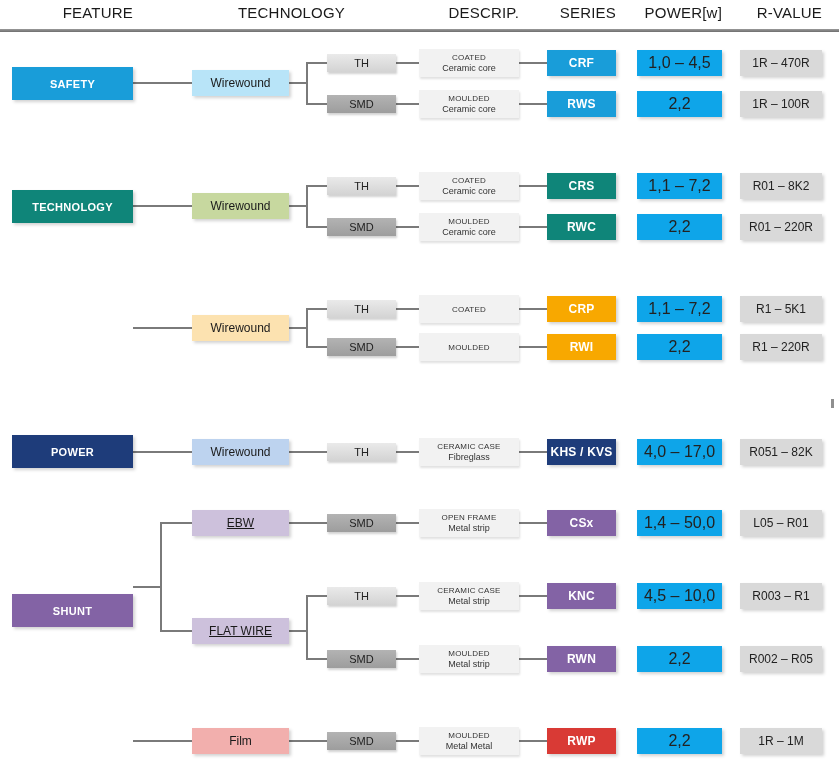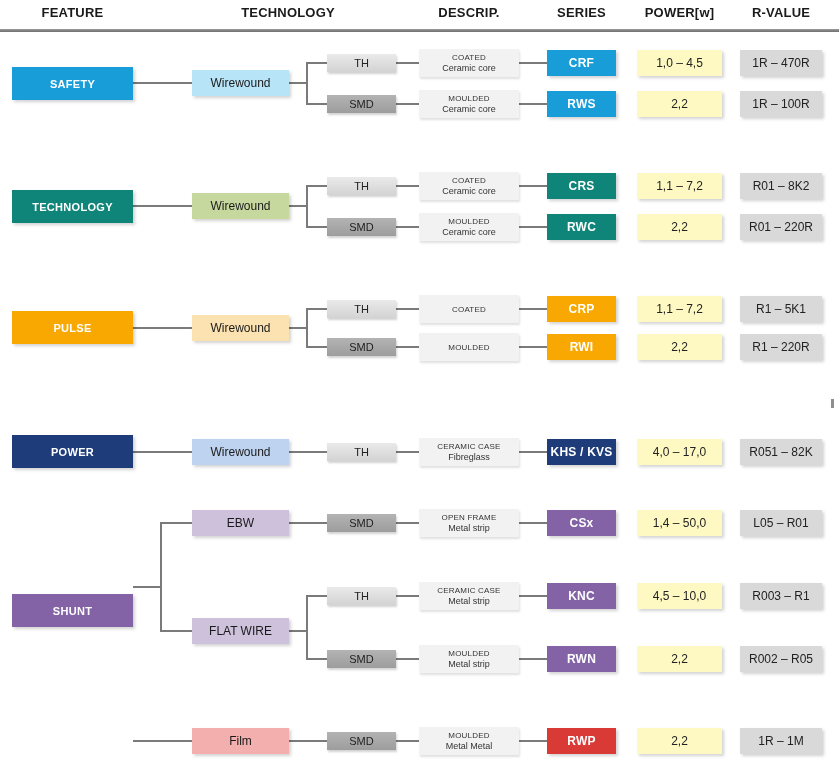--- a/index.html
+++ b/index.html
@@ -2,21 +2,21 @@
 <html style="--c-safety: #199dd9; --c-safety-light: #b8e4f8; --c-precision: #0f8579; --c-precision-light: #c7d89f; --c-pulse: #f8a800; --c-pulse-light: #fce2b0; --c-power: #1e3c7a; --c-power-light: #bdd3ef; --c-shunt: #8363a5; --c-shunt-light: #cdc1dc; --c-general: #d93a35; --c-general-light: #f2afad; --c-connector: #7a7a7a;"><head>
 <meta charset="utf-8">
 <style>
   html,body{margin:0;padding:0;background:#ffffff;}
   #canvas{
     position:relative;width:839px;height:767px;background:#ffffff;
     font-family:"Liberation Sans",sans-serif;overflow:hidden;
   }
   .hdr{
     position:absolute;top:5px;height:16px;line-height:16px;
-    font-size:13px;font-weight:700;color:#1a1a1a;text-align:center;
+    font-size:15px;font-weight:400;color:#1a1a1a;text-align:right;
     letter-spacing:.2px;z-index:2;
   }
   #rule{
     position:absolute;left:0;top:29px;width:839px;height:3px;
     background:linear-gradient(180deg,#9a9a9a,#6e6e6e);z-index:1;
   }
   .line{position:absolute;background:var(--c-connector,#7a7a7a);z-index:0;}
   .box{
     position:absolute;display:flex;flex-direction:column;align-items:center;
     justify-content:center;text-align:center;z-index:1;
@@ -24,27 +24,27 @@
   }
   .feat{left:12px;width:121px;height:33px;font-size:11px;font-weight:700;color:#ffffff;letter-spacing:.3px;}
   .tech{left:192px;width:97px;height:26px;font-size:12px;color:#1a1a1a;}
   .mount{left:327px;width:69px;height:18px;font-size:11px;color:#222222;box-shadow:1px 2px 2px rgba(0,0,0,0.18);}
   .th{background:linear-gradient(180deg,#eaeaea,#d3d3d3);}
   .smd{background:linear-gradient(180deg,#b3b3b3,#9d9d9d);}
   .desc{left:419px;width:100px;height:28px;background:#f2f2f2;color:#333333;box-shadow:1px 2px 2px rgba(0,0,0,0.12);}
   .desc .d1{font-size:8px;letter-spacing:.2px;line-height:11px;}
   .desc .d2{font-size:9px;line-height:11px;}
   .series{left:547px;width:69px;height:26px;font-size:12px;font-weight:700;color:#ffffff;letter-spacing:.2px;}
-  .pwr{left:637px;width:85px;height:26px;background:#fef9c3;font-size:12px;color:#222222;}
+  .pwr{left:637px;width:85px;height:26px;background:#0ea5e9;font-size:16px;color:#222222;}
   .rval{left:740px;width:82px;height:26px;background:#d9d9d9;font-size:12px;color:#222222;}
   .bg-safety{background:var(--c-safety);}        .bg-safety-light{background:var(--c-safety-light);}
   .bg-precision{background:var(--c-precision);}  .bg-precision-light{background:var(--c-precision-light);}
   .bg-pulse{background:var(--c-pulse);}          .bg-pulse-light{background:var(--c-pulse-light);}
   .bg-power{background:var(--c-power);}          .bg-power-light{background:var(--c-power-light);}
-  .bg-shunt{background:var(--c-shunt);}          .bg-shunt-light{background:var(--c-shunt-light);}
+  .bg-shunt{background:var(--c-shunt);}          .bg-shunt-light{background:var(--c-shunt-light);text-decoration:underline;}
   .bg-general{background:var(--c-general);}      .bg-general-light{background:var(--c-general-light);}
   #edge-mark{position:absolute;left:831px;top:399px;width:3px;height:9px;background:#8f8f8f;z-index:1;}
 </style>
 </head>
 <body>
 
 <div id="canvas">
 
   <div class="hdr" style="left:12px;width:121px">FEATURE</div>
   <div class="hdr" style="left:238px;width:100px">TECHNOLOGY</div>
@@ -85,21 +85,20 @@
     <span class="d1">MOULDED</span>
     <span class="d2">Ceramic core</span>
   </div>
   <div class="box series bg-precision" style="top:173px">CRS</div>
   <div class="box series bg-precision" style="top:214px">RWC</div>
   <div class="box pwr" style="top:173px">1,1 – 7,2</div>
   <div class="box pwr" style="top:214px">2,2</div>
   <div class="box rval" style="top:173px">R01 – 8K2</div>
   <div class="box rval" style="top:214px">R01 – 220R</div>
 
-  <div class="box feat bg-pulse" style="top:311px">PULSE</div>
   <div class="box tech bg-pulse-light" style="top:315px">Wirewound</div>
   <div class="box mount th" style="top:300px">TH</div>
   <div class="box mount smd" style="top:338px">SMD</div>
   <div class="box desc" style="top:295px">
     <span class="d1">COATED</span>
     <span class="d2"></span>
   </div>
   <div class="box desc" style="top:333px">
     <span class="d1">MOULDED</span>
     <span class="d2"></span>

